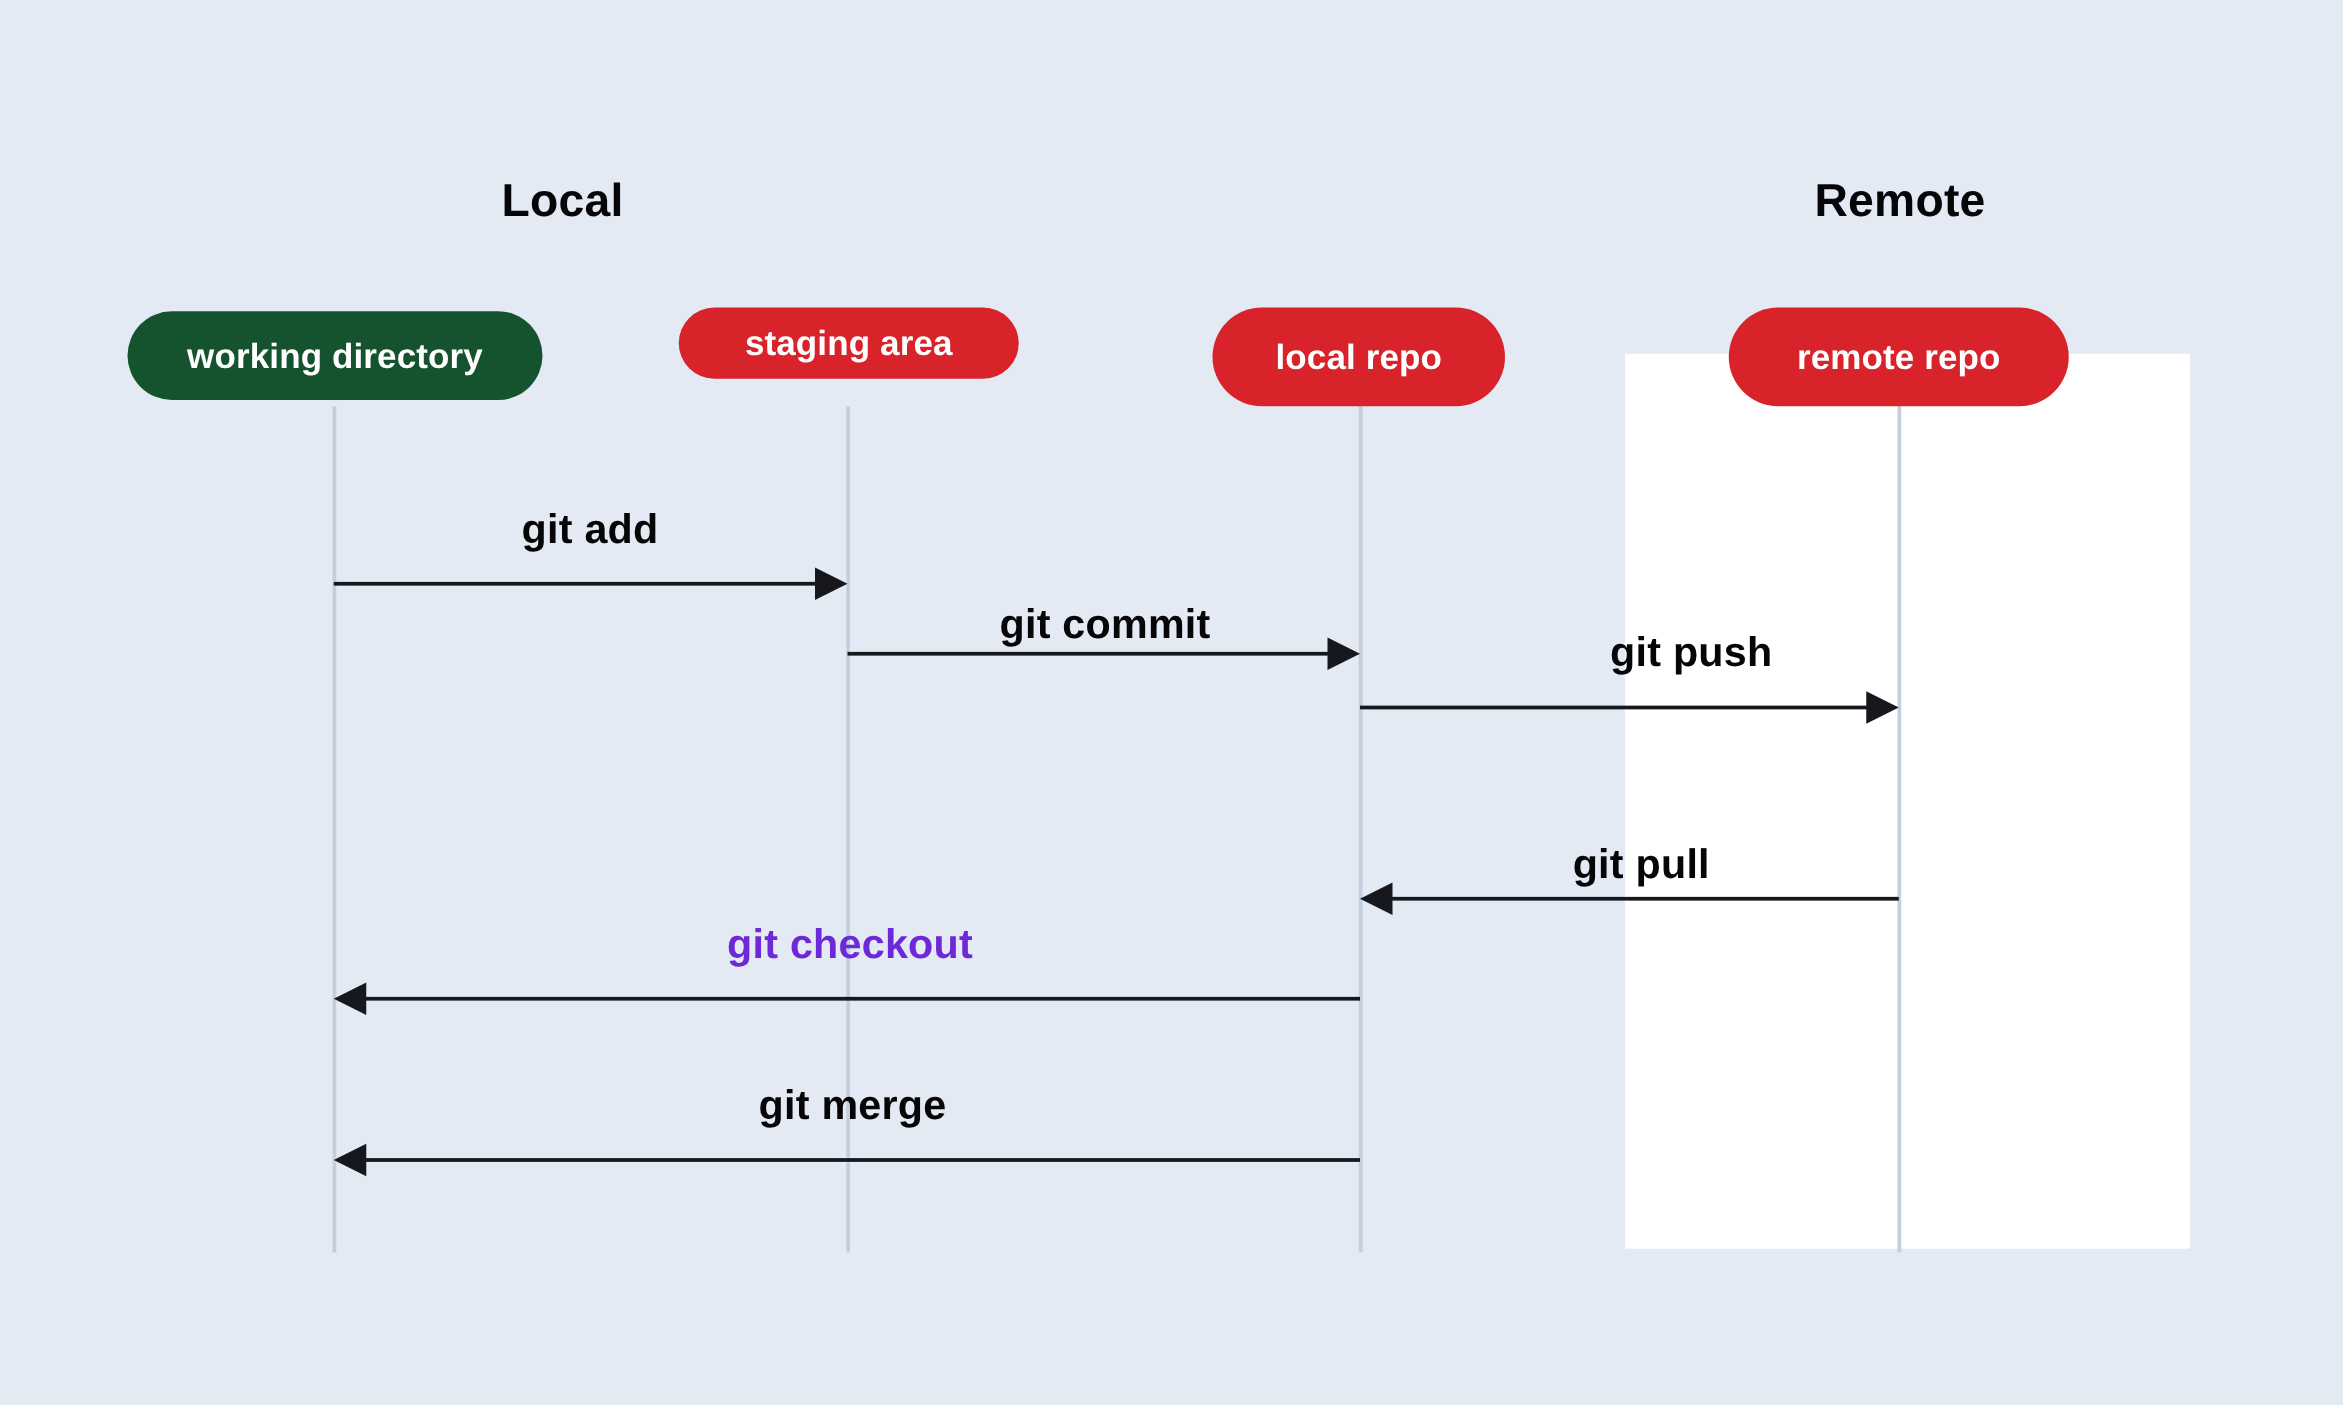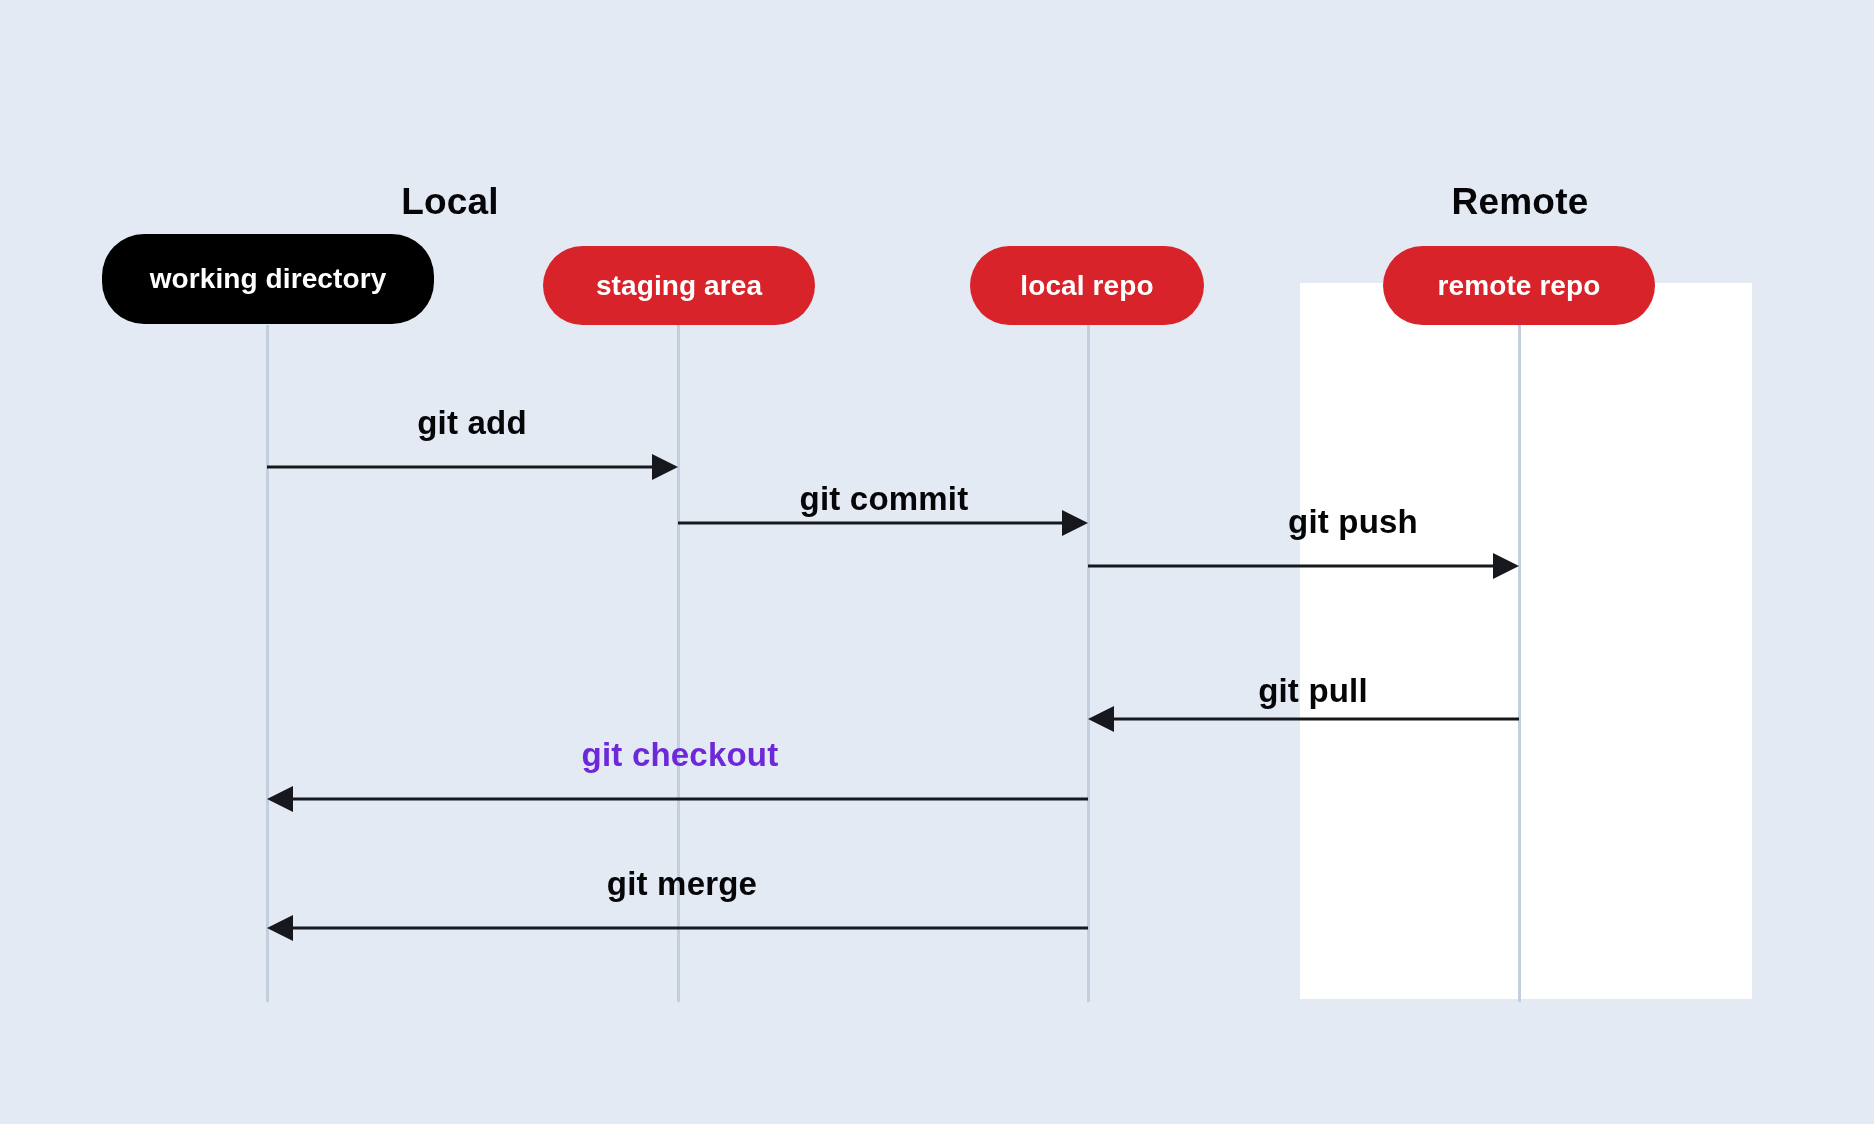--- a/index.html
+++ b/index.html
@@ -33,21 +33,20 @@
   
   .group-header {
     position: absolute;
     font-size: 37px;
     font-weight: bold;
     color: #060608;
     letter-spacing: 0.2px;
     white-space: nowrap;
     transform: translateX(-50%);
     text-align: center;
-    margin-top: 41px;
   }
 
   
   .lifeline {
     position: absolute;
     width: 3px;
     background: #c3cede;
   }
 
   
@@ -112,24 +111,24 @@
 <body>
 
 <div id="diagram-root">
     <div class="remote-panel" style="left: 1300px; top: 283px; width: 452px; height: 716px; background: rgb(255, 255, 255);"></div>
     <div class="lifeline" style="left: 266px; top: 325px; height: 677px; background: rgb(195, 206, 222);"></div>
     <div class="lifeline" style="left: 677px; top: 325px; height: 677px; background: rgb(195, 206, 222);"></div>
     <div class="lifeline" style="left: 1087px; top: 325px; height: 677px; background: rgb(195, 206, 222);"></div>
     <div class="lifeline" style="left: 1518px; top: 325px; height: 677px; background: rgb(195, 206, 222);"></div>
     <div class="group-header" style="left: 450px; top: 140px; color: rgb(6, 6, 8);">Local</div>
     <div class="group-header" style="left: 1520px; top: 140px; color: rgb(6, 6, 8);">Remote</div>
-    <div class="participant" style="left: 102px; top: 234px; width: 332px; height: 90px; background: #000000;">
+    <div class="participant" style="left: 102px; top: 249px; width: 332px; height: 71px; background: #14532d;">
       <span class="participant-label" style="color: rgb(255, 255, 255);">working directory</span>
     </div>
-    <div class="participant" style="left: 543px; top: 246px; width: 272px; height: 79px; background: rgb(217, 35, 42);">
+    <div class="participant" style="left: 543px; top: 246px; width: 272px; height: 57px; background: rgb(217, 35, 42);">
       <span class="participant-label" style="color: rgb(255, 255, 255);">staging area</span>
     </div>
     <div class="participant" style="left: 1383px; top: 246px; width: 272px; height: 79px; background: rgb(217, 35, 42);">
       <span class="participant-label" style="color: rgb(255, 255, 255);">remote repo</span>
     </div>
     <div class="participant" style="left: 970px; top: 246px; width: 234px; height: 79px; background: rgb(217, 35, 42);">
       <span class="participant-label" style="color: rgb(255, 255, 255);">local repo</span>
     </div>
     <div class="message" style="left: 267px; top: 467px; width: 411px;">
       <div class="msg-line" style="background: rgb(22, 24, 29); left: 0px; width: 389px;"></div>

